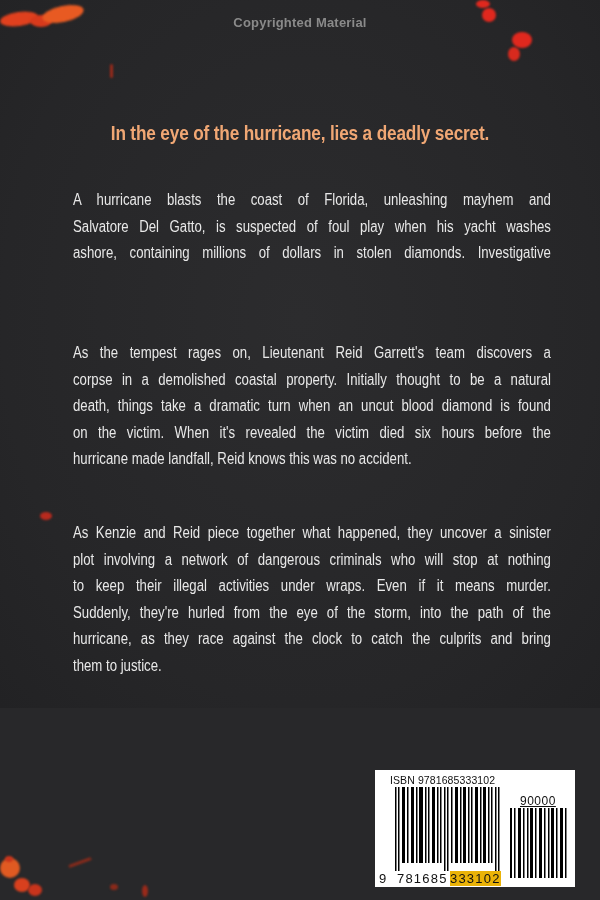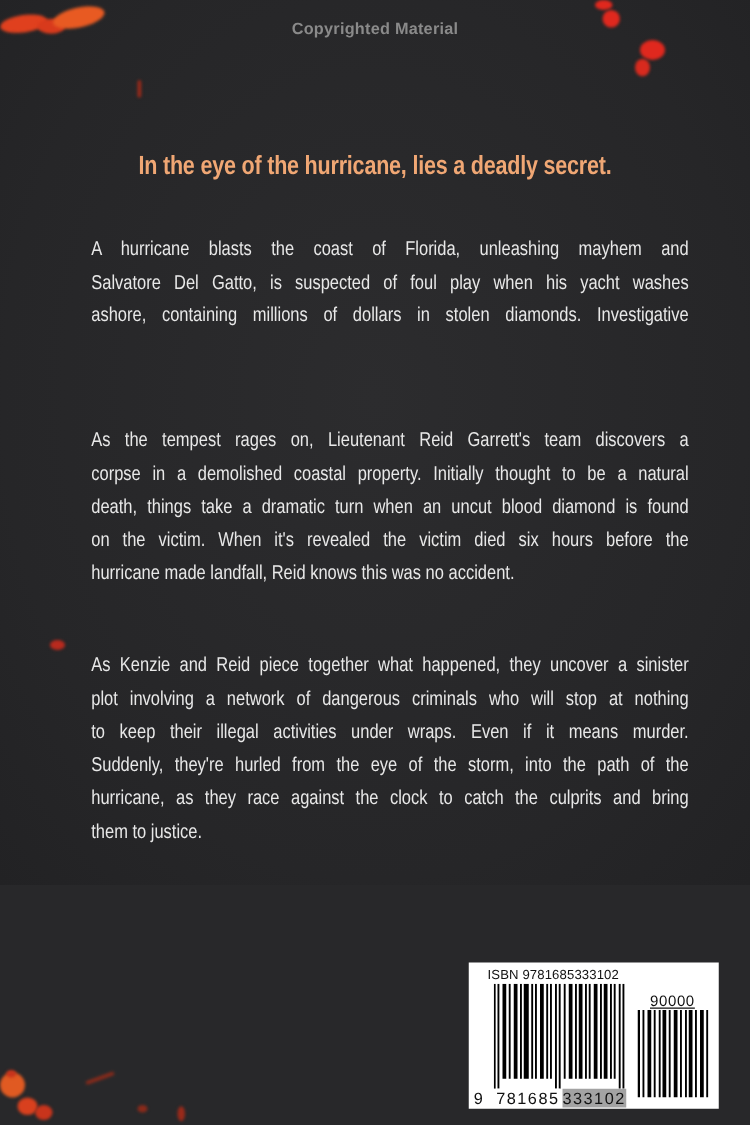--- a/index.html
+++ b/index.html
@@ -112,21 +112,21 @@
     }
     .digits {
       position: absolute;
       top: 101px;
       font-size: 13px;
       color: #111;
       letter-spacing: 1.2px;
     }
     .d-first { left: 4px; }
     .d-mid { left: 22px; background:#fff; }
-    .d-last { left: 75px; background:#a3a3a3; }
+    .d-last { left: 75px; background:#eab308; }
 
     .splatter {
       position: absolute;
       border-radius: 50%;
       filter: blur(1.2px);
     }
   </style>
 </head>
 <body>
 

